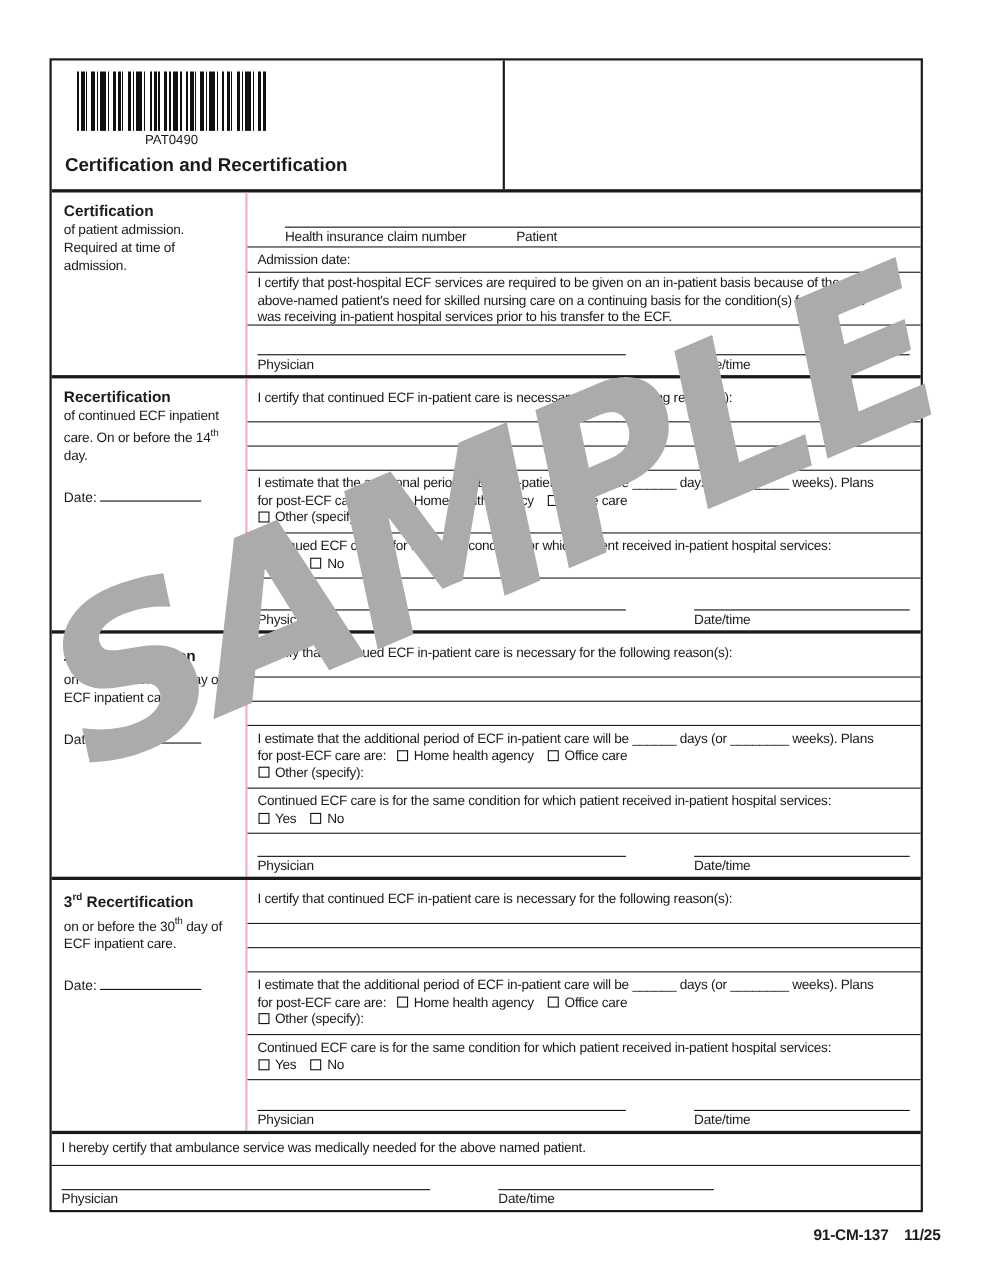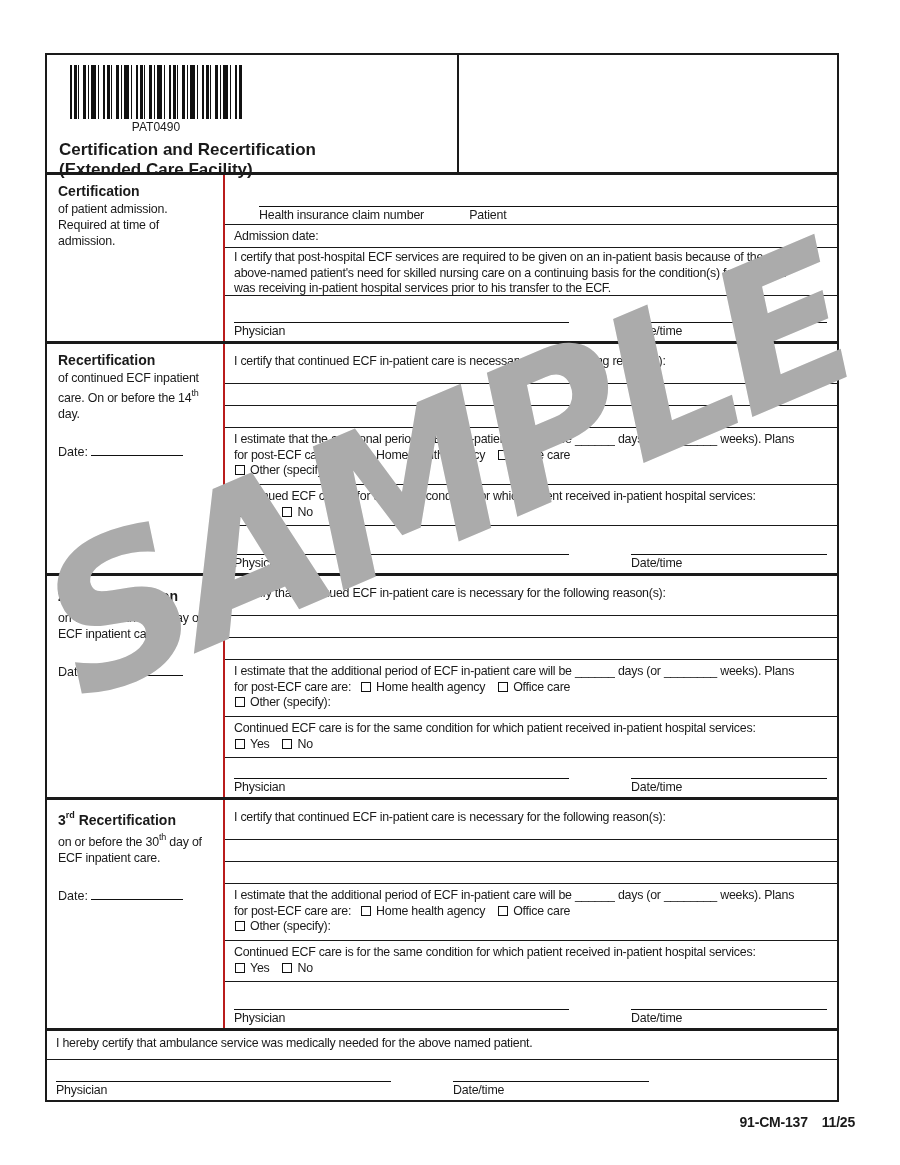--- a/index.html
+++ b/index.html
@@ -22,21 +22,21 @@
   .form-title { margin:6px 0 0 12px; font-size:17px; font-weight:bold; line-height:19.5px; }
 
   
   .section { display:flex; border-top:3px solid #1a1a1a; flex:0 0 auto; overflow:hidden; }
   .sec-cert  { height:169px; }
   .sec-r1    { height:232px; }
   .sec-r2    { height:224px; }
   .sec-r3    { height:231px; }
   .sec-amb   { flex:1 1 auto; }
 
-  .side { width:178px; flex:0 0 178px; border-right:2px solid #b91c1c; padding:8px 6px 0 11px; }
+  .side { width:178px; flex:0 0 178px; border-right:2px solid #f9a8d4; padding:8px 6px 0 11px; }
   .side-title { font-size:14px; font-weight:bold; line-height:17px; }
   .side-note  { font-size:12.4px; line-height:16px; letter-spacing:-0.2px; margin-top:1px; }
   sup.sp { font-size:9px; position:relative; top:-1px; font-weight:inherit; }
   .date-group { margin-top:22px; font-size:12.6px; white-space:nowrap; }
   .date-wline { display:inline-block; width:92px; border-bottom:1.5px solid #111; height:12px; margin-left:3px; }
 
   .content { flex:1; display:flex; flex-direction:column; min-width:0; }
   .row { border-bottom:1.5px solid #1a1a1a; overflow:hidden; flex:0 0 auto; }
   .row:last-child { border-bottom:none; }
 
@@ -87,21 +87,20 @@
 <div class="page">
 
   <div class="form">
 
     <div class="header">
       <div class="header-left">
         <div class="barcode"></div>
         <div class="barcode-label">PAT0490</div>
         <div class="form-title">
           <div>Certification and Recertification</div>
-          <div>(Extended Care Facility)</div>
         </div>
       </div>
       <div class="header-right"></div>
     </div>
 
     <div class="section sec-cert">
       <div class="side">
         <div class="side-title">Certification</div>
         <div class="side-note">of patient admission. Required at time of admission.</div>
       </div>

